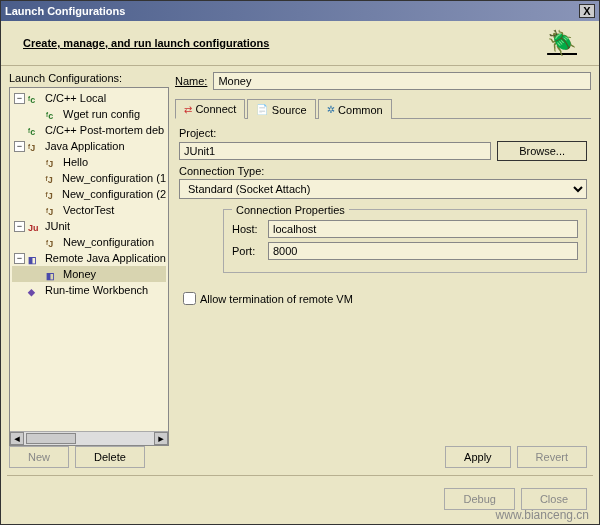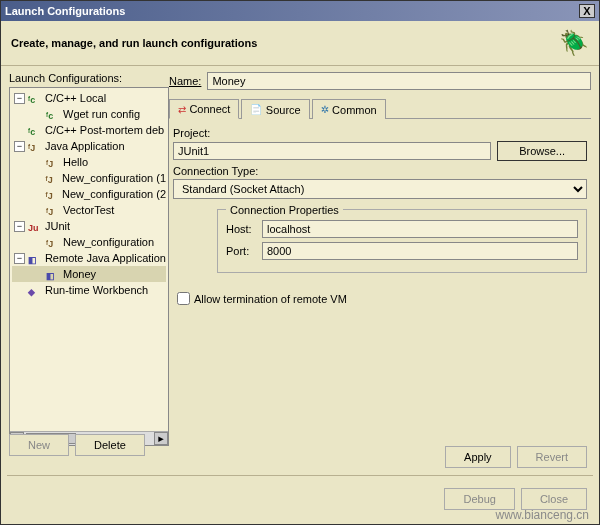--- a/index.html
+++ b/index.html
@@ -1,25 +1,25 @@
 <!DOCTYPE html>
 <html><head>
 <meta charset="utf-8">
 <style>
 * { box-sizing: border-box; font-family: Tahoma, Arial, sans-serif; font-size: 11px; }
 body { margin: 0; padding: 0; background: #fff; width: 600px; height: 525px; overflow: hidden; }
 .dialog { width: 600px; height: 525px; background: #eae6c6; border: 1px solid #333; position: relative; }
 .titlebar { background: linear-gradient(to right, #4a5d8a, #8a95b8); height: 20px; display: flex; align-items: center; padding: 0 4px; }
 .titlebar span { color: #fff; font-weight: bold; flex: 1; }
 .close-x { width: 16px; height: 14px; background: #ccc; border: 1px solid #333; text-align: center; line-height: 12px; cursor: pointer; font-family: Arial; font-weight: bold; }
-.header { padding: 8px 10px; display: flex; align-items: center; }
+.header { padding: 8px 22px; display: flex; align-items: center; text-decoration: underline; }
 .header-text { font-weight: bold; flex: 1; }
 .bug-icon { font-size: 24px; color: #1a3a5a; }
 .divider { height: 1px; background: #b8b090; margin: 0; }
-.main { display: flex; padding: 6px 8px 0 8px; height: 380px; }
+.main { display: flex; padding: 6px 8px 0 8px; gap: 6px; height: 380px; }
 .left-panel { width: 160px; display: flex; flex-direction: column; }
 .left-label { margin-bottom: 3px; }
 .tree-container { flex: 1; background: #f5f1d8; border: 1px solid #888; overflow: hidden; position: relative; }
 .tree { padding: 2px; overflow-x: auto; overflow-y: auto; height: 310px; }
 .tree-node { white-space: nowrap; line-height: 16px; display: flex; align-items: center; cursor: pointer; }
 .tree-node.d0 { padding-left: 2px; }
 .tree-node.d1 { padding-left: 20px; }
 .exp { display: inline-block; width: 11px; height: 11px; border: 1px solid #888; background: #fff; text-align: center; line-height: 9px; font-size: 9px; margin-right: 3px; }
 .noexp { display: inline-block; width: 11px; margin-right: 3px; }
 .ticon { display: inline-block; width: 14px; height: 12px; margin-right: 3px; font-size: 9px; font-weight: bold; }
@@ -48,21 +48,21 @@
 .btn { background: #eae6c6; border: 2px outset #ccc; padding: 2px 10px; cursor: pointer; }
 .btn.browse { border: 1px solid #333; padding: 3px 21px; }
 .select { width: 100%; background: #f5f1d8; border: 1px solid #888; padding: 2px 4px; height: 20px; }
 .fieldset { border: 1px solid #aaa; padding: 8px; margin-top: 10px; margin-left: 44px; }
 .fieldset .legend { position: relative; top: -14px; background: #eae6c6; padding: 0 4px; display: inline-block; }
 .fieldset .inner { margin-top: -10px; }
 .hp-row { display: flex; align-items: center; margin-bottom: 4px; }
 .hp-row label { width: 36px; }
 .checkbox-row { display: flex; align-items: center; margin-top: 16px; }
 .checkbox-row input { margin-right: 4px; }
-.bottom-left { position: absolute; left: 8px; bottom: 68px; display: flex; gap: 6px; }
+.bottom-left { position: absolute; left: 8px; bottom: 56px; display: flex; gap: 6px; }
 .btn-flat { border: 1px solid #aaa; padding: 4px 18px; background: #eae6c6; cursor: pointer; color: #888; }
 .btn-flat.enabled { color: #000; }
 .bottom-right { position: absolute; right: 12px; bottom: 56px; display: flex; gap: 6px; }
 .dialog-buttons { position: absolute; right: 12px; bottom: 14px; display: flex; gap: 6px; }
 .watermark { position: absolute; right: 10px; bottom: 2px; color: #8a8a8a; font-size: 12px; font-family: Arial; }
 .sep { height: 1px; background: #b8b090; position: absolute; left: 6px; right: 6px; bottom: 48px; }
 </style>
 </head>
 <body>
 

